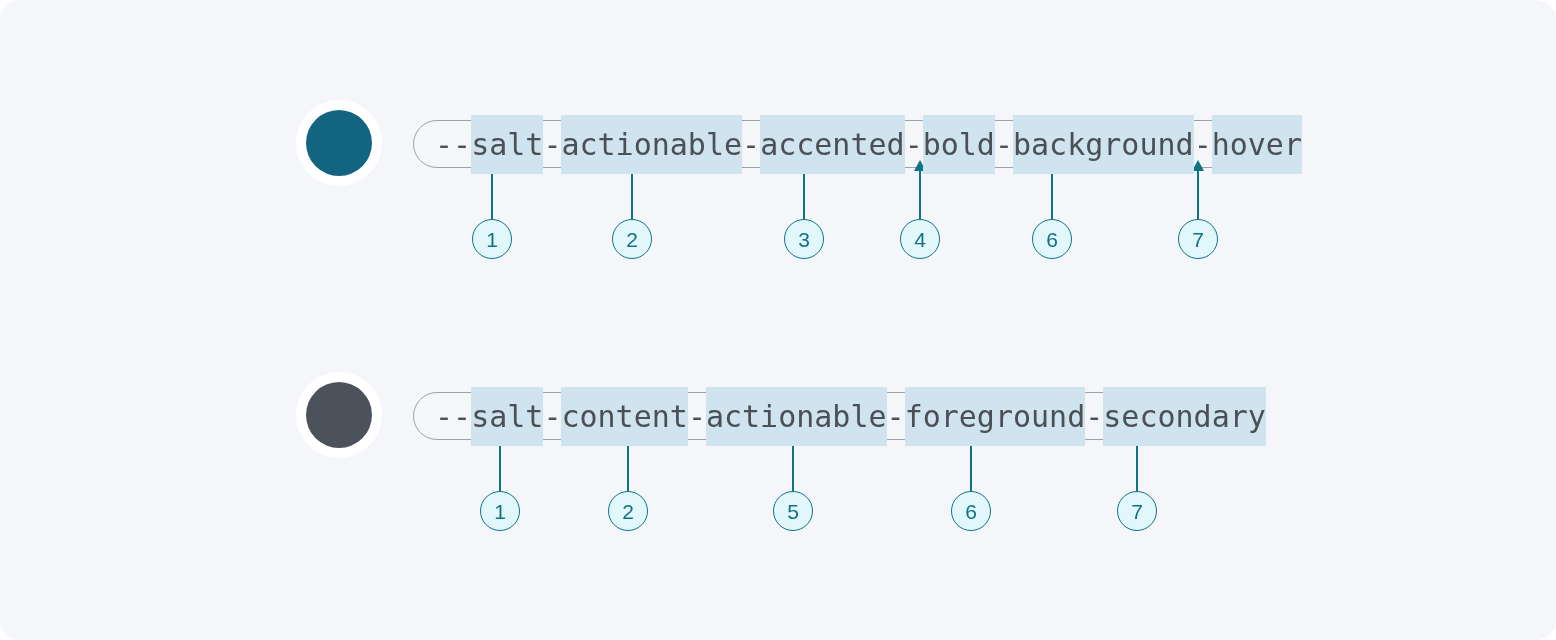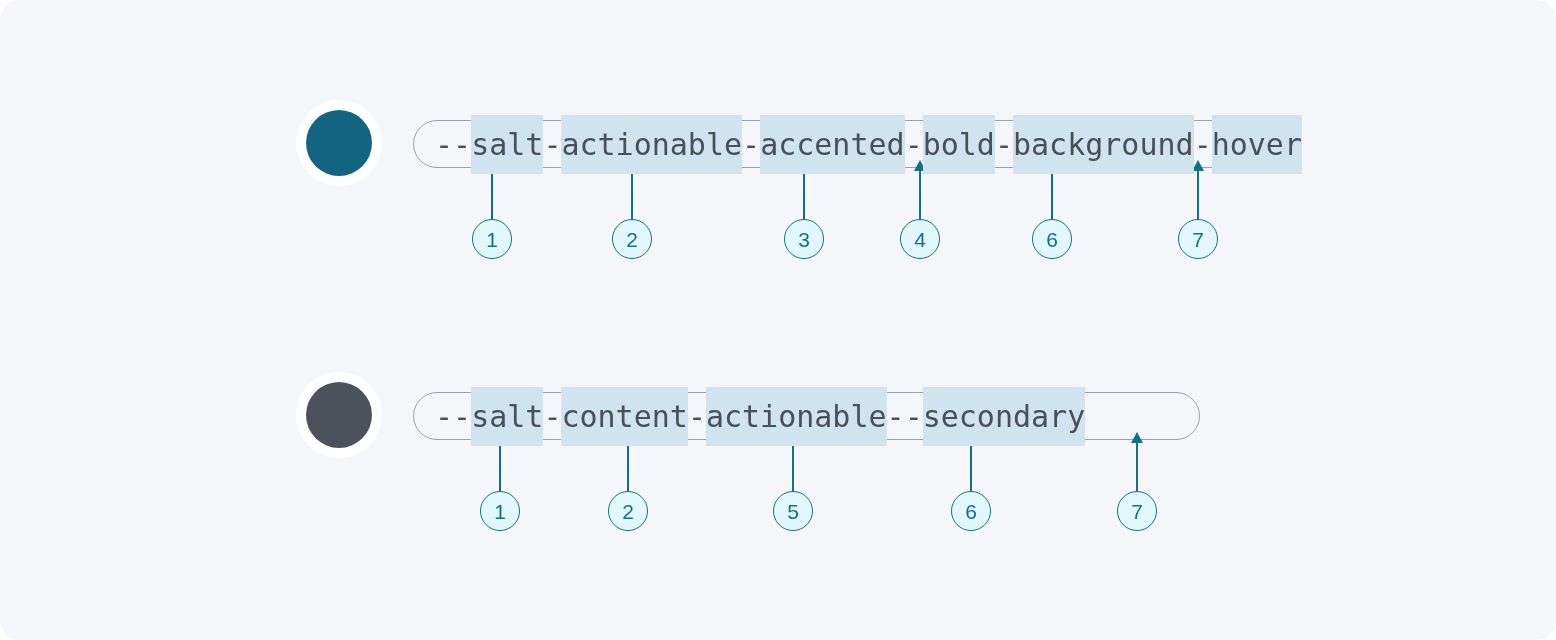--- a/index.html
+++ b/index.html
@@ -183,21 +183,21 @@
       <div class="pointer" style="left: 1198px;">
         <div class="arrow" style="background: rgb(15, 115, 132); top: 118px;"></div>
         <div class="bubble" style="border-color: rgb(15, 115, 132); background: rgb(226, 247, 251); color: rgb(15, 115, 132);">7</div>
       </div>
     </div>
     <div class="token-row row-1">
       <div class="swatch-ring" style="background: rgb(255, 255, 255);">
         <div class="swatch-dot" style="background: rgb(76, 82, 92);"></div>
       </div>
       <div class="pill" style="border-color: rgb(154, 162, 168);"></div>
-      <div class="token-text" style="color: rgb(74, 80, 86);"><span class="seg sep">--</span><span class="seg hl">salt</span><span class="seg sep">-</span><span class="seg hl">content</span><span class="seg sep">-</span><span class="seg hl">actionable</span><span class="seg sep">-</span><span class="seg sep">-</span><span class="seg hl">secondary</span></div>
+      <div class="token-text" style="color: rgb(74, 80, 86);"><span class="seg sep">--</span><span class="seg hl">salt</span><span class="seg sep">-</span><span class="seg hl">content</span><span class="seg sep">-</span><span class="seg hl">actionable</span><span class="seg sep">-</span><span class="seg hl">foreground</span><span class="seg sep">-</span><span class="seg hl">secondary</span></div>
       <div class="pointer" style="left: 500px;">
         <div class="arrow" style="background: rgb(15, 115, 132); top: 118px;"></div>
         <div class="bubble" style="border-color: rgb(15, 115, 132); background: rgb(226, 247, 251); color: rgb(15, 115, 132);">1</div>
       </div>
       <div class="pointer" style="left: 628px;">
         <div class="arrow" style="background: rgb(15, 115, 132); top: 118px;"></div>
         <div class="bubble" style="border-color: rgb(15, 115, 132); background: rgb(226, 247, 251); color: rgb(15, 115, 132);">2</div>
       </div>
       <div class="pointer" style="left: 793px;">
         <div class="arrow" style="background: rgb(15, 115, 132); top: 118px;"></div>

